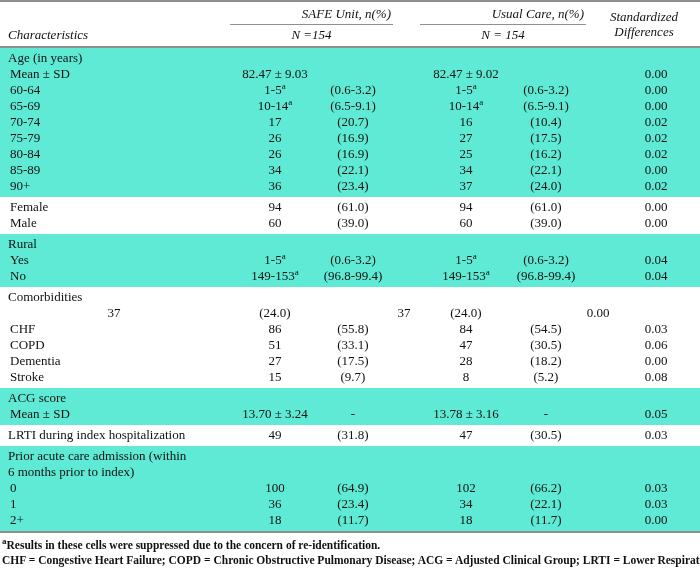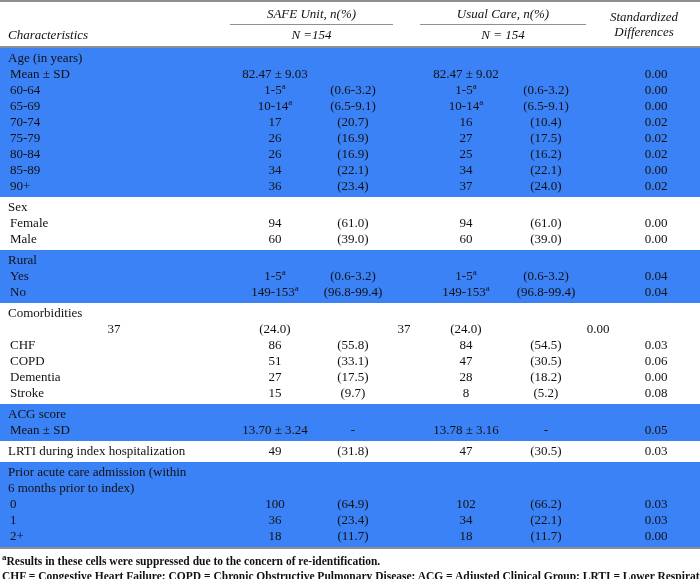--- a/index.html
+++ b/index.html
@@ -13,31 +13,31 @@
   
   .thead {
     display:grid;
     grid-template-columns:228px 167px 23px 170px 112px;
     border-top:2px solid #8f8f8f;
     border-bottom:2px solid #8f8f8f;
     font-style:italic; font-size:13px;
   }
   .h-label { display:flex; align-items:flex-end; padding:2px 0 3px 8px; }
   .h-group { text-align:center; }
-  .g-title { border-bottom:1.5px solid #8f8f8f; padding:4px 2px 2px; margin:0 2px; }
+  .g-title { border-bottom:1.5px solid #8f8f8f; padding:4px 2px 2px; margin:0 2px;text-align:right; }
   .g-n { padding:2px 0 3px; }
   .h-sd {
     display:flex; align-items:center; justify-content:center;
     text-align:center; white-space:pre-line; line-height:15px; padding:2px 0;
   }
 
   
   .tbody { font-size:13px; border-bottom:2px solid #8f8f8f; }
   .section { padding:2px 0 3px; }
-  .section.shaded { background:#3b82f6; }
+  .section.shaded { background:#5eead4; }
   .row {
     display:grid;
     grid-template-columns:228px 94px 62px 40px 84px 76px 28px 88px;
     line-height:16px;
   }
   .c-label { padding-left:8px; white-space:pre-line; }
   .c-label.indent { padding-left:10px; }
   .c-num { text-align:center; }
   sup { font-size:9px; line-height:0; vertical-align:super; }
 
@@ -153,30 +153,20 @@
           <div class="c-num">(23.4)</div>
           <div class=""></div>
           <div class="c-num">37</div>
           <div class="c-num">(24.0)</div>
           <div class=""></div>
           <div class="c-num">0.02</div>
         </div>
       </div>
       <div class="section">
         <div class="row">
-          <div class="c-label">Sex</div>
-          <div class="c-num"></div>
-          <div class="c-num"></div>
-          <div class=""></div>
-          <div class="c-num"></div>
-          <div class="c-num"></div>
-          <div class=""></div>
-          <div class="c-num"></div>
-        </div>
-        <div class="row">
           <div class="c-label indent">Female</div>
           <div class="c-num">94</div>
           <div class="c-num">(61.0)</div>
           <div class=""></div>
           <div class="c-num">94</div>
           <div class="c-num">(61.0)</div>
           <div class=""></div>
           <div class="c-num">0.00</div>
         </div>
         <div class="row">

